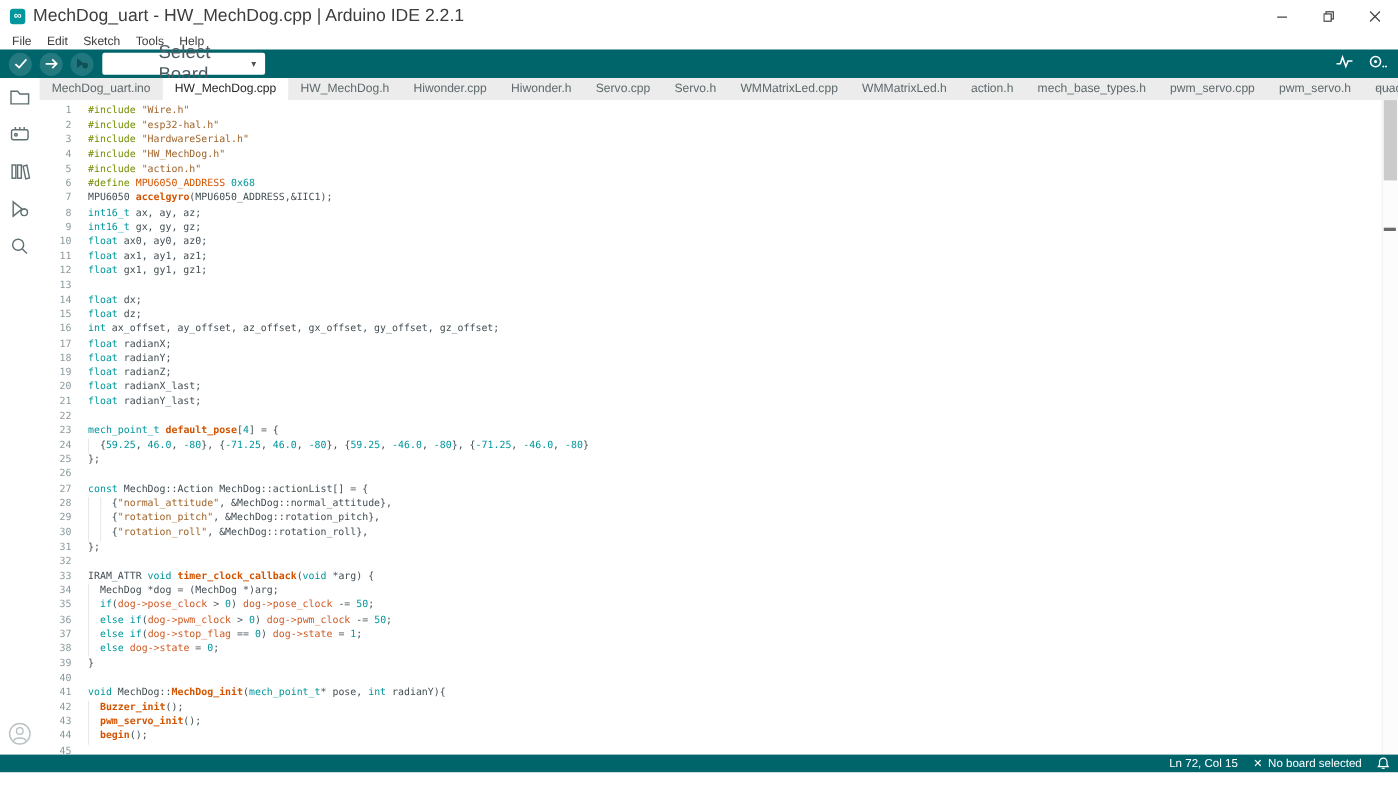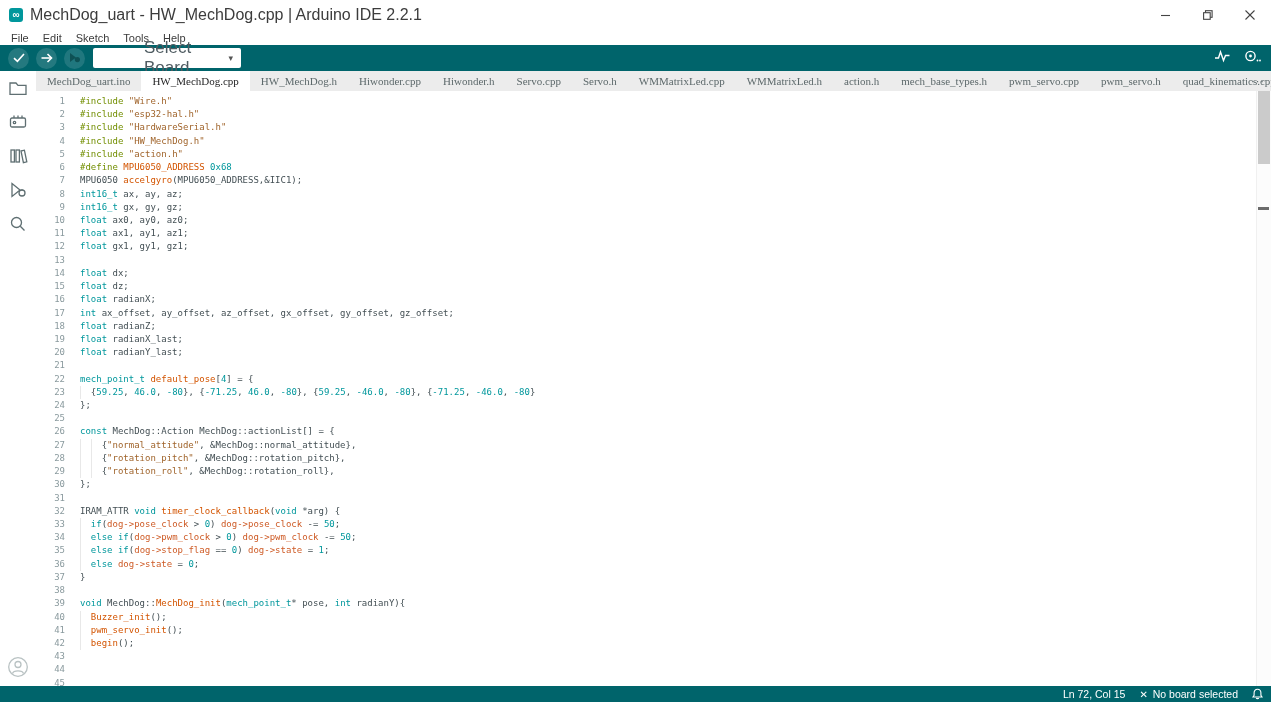--- a/index.html
+++ b/index.html
@@ -28,21 +28,21 @@
              display:flex;align-items:center;justify-content:center;margin-left:7px;}
   .tb-circle:first-child{margin-left:8px;}
   .select-board{position:absolute;left:93px;top:3px;width:148px;height:20px;background:#fff;
                 border-radius:2px;display:flex;align-items:center;padding:0 8px;box-sizing:border-box;}
   .select-board .label{font-size:17px;color:#4e5b61;flex:1;margin-left:43px;}
   .select-board .caret{font-size:9px;color:#555;}
   .tb-right{position:absolute;right:10px;top:0;height:26px;display:flex;align-items:center;gap:12px;}
 
   
   .tabbar{position:absolute;left:36px;top:71px;width:1235px;height:20px;background:#ececec;
-          display:flex;align-items:stretch;overflow:hidden;font-family:Liberation Serif, serif;}
+          display:flex;align-items:stretch;overflow:hidden;}
   .tab{font-size:11px;color:#5d696b;padding:0 11px;display:flex;align-items:center;white-space:nowrap;}
   .tab.active{background:#fff;color:#252526;}
   .tab-overflow{position:absolute;right:6px;top:0;height:20px;display:flex;align-items:center;
                 color:#5d696b;font-size:11px;letter-spacing:1px;}
 
   
   .activitybar{position:absolute;left:0;top:71px;width:36px;height:615px;background:#fff;}
   .act-item{width:36px;height:34px;display:flex;align-items:center;justify-content:center;}
   .act-item svg{display:block;}
   .act-bottom{position:absolute;left:0;bottom:2px;width:36px;}
@@ -52,21 +52,21 @@
   .gutter{position:absolute;left:0;top:4px;width:38px;}
   .ln{height:13.22px;line-height:13.22px;font-family:"DejaVu Sans Mono",monospace;font-size:9px;
       color:#8a9a9e;text-align:right;padding-right:9px;}
   .code{position:absolute;left:38px;top:4px;right:14px;}
   .code-line{height:13.22px;line-height:13.22px;font-family:"DejaVu Sans Mono",monospace;font-size:9px;
              white-space:pre;position:relative;color:#434F54;padding-left:6px;}
   .guide{position:absolute;top:0;bottom:0;width:1px;background:#e8e8e8;}
   .tk-pp{color:#728E00;}
   .tk-kw{color:#00979C;}
   .tk-str{color:#A0642B;}
-  .tk-fn{color:#D35400;}
+  .tk-fn{color:#D35400;font-weight:bold;}
   .tk-prop{color:#CE5B26;}
   .tk-mac{color:#D35400;}
   .tk-num{color:#00979C;}
   .tk-id{color:#434F54;}
   .scrollbar{position:absolute;right:0;top:0;width:14px;height:595px;background:#fcfcfc;
              border-left:1px solid #f0f0f0;}
   .scroll-thumb{position:absolute;left:1px;top:0;width:12px;height:73px;background:#c2c2c2;opacity:.85;}
   .overview-mark{position:absolute;left:1px;top:116px;width:11px;height:3px;background:#6b6b6b;}
 
   
@@ -273,37 +273,39 @@
         <div class="code-line"><span class="tk-pp">#define </span><span class="tk-mac">MPU6050_ADDRESS</span><span class="tk-id"> </span><span class="tk-num">0x68</span></div>
         <div class="code-line"><span class="tk-id">MPU6050 </span><span class="tk-fn">accelgyro</span><span class="tk-id">(MPU6050_ADDRESS,&amp;IIC1);</span></div>
         <div class="code-line"><span class="tk-kw">int16_t</span><span class="tk-id"> ax, ay, az;</span></div>
         <div class="code-line"><span class="tk-kw">int16_t</span><span class="tk-id"> gx, gy, gz;</span></div>
         <div class="code-line"><span class="tk-kw">float</span><span class="tk-id"> ax0, ay0, az0;</span></div>
         <div class="code-line"><span class="tk-kw">float</span><span class="tk-id"> ax1, ay1, az1;</span></div>
         <div class="code-line"><span class="tk-kw">float</span><span class="tk-id"> gx1, gy1, gz1;</span></div>
         <div class="code-line"></div>
         <div class="code-line"><span class="tk-kw">float</span><span class="tk-id"> dx;</span></div>
         <div class="code-line"><span class="tk-kw">float</span><span class="tk-id"> dz;</span></div>
+        <div class="code-line"><span class="tk-kw">int</span><span class="tk-id"> ax_offset, ay_offset, az_offset, gx_offset, gy_offset, gz_offset;</span></div>
         <div class="code-line"><span class="tk-kw">float</span><span class="tk-id"> radianX;</span></div>
-        <div class="code-line"><span class="tk-kw">int</span><span class="tk-id"> ax_offset, ay_offset, az_offset, gx_offset, gy_offset, gz_offset;</span></div>
+        <div class="code-line"><span class="tk-kw">float</span><span class="tk-id"> radianY;</span></div>
         <div class="code-line"><span class="tk-kw">float</span><span class="tk-id"> radianZ;</span></div>
         <div class="code-line"><span class="tk-kw">float</span><span class="tk-id"> radianX_last;</span></div>
         <div class="code-line"><span class="tk-kw">float</span><span class="tk-id"> radianY_last;</span></div>
         <div class="code-line"></div>
         <div class="code-line"><span class="tk-kw">mech_point_t</span><span class="tk-id"> </span><span class="tk-fn">default_pose</span><span class="tk-id">[</span><span class="tk-num">4</span><span class="tk-id">] = {</span></div>
         <div class="code-line"><span class="guide" style="left: 6px;"></span><span class="tk-id">  {</span><span class="tk-num">59.25</span><span class="tk-id">, </span><span class="tk-num">46.0</span><span class="tk-id">, </span><span class="tk-num">-80</span><span class="tk-id">}, {</span><span class="tk-num">-71.25</span><span class="tk-id">, </span><span class="tk-num">46.0</span><span class="tk-id">, </span><span class="tk-num">-80</span><span class="tk-id">}, {</span><span class="tk-num">59.25</span><span class="tk-id">, </span><span class="tk-num">-46.0</span><span class="tk-id">, </span><span class="tk-num">-80</span><span class="tk-id">}, {</span><span class="tk-num">-71.25</span><span class="tk-id">, </span><span class="tk-num">-46.0</span><span class="tk-id">, </span><span class="tk-num">-80</span><span class="tk-id">}</span></div>
         <div class="code-line"><span class="tk-id">};</span></div>
         <div class="code-line"></div>
         <div class="code-line"><span class="tk-kw">const</span><span class="tk-id"> MechDog::Action MechDog::actionList[] = {</span></div>
         <div class="code-line"><span class="guide" style="left: 6px;"></span><span class="guide" style="left: 16.84px;"></span><span class="tk-id">    {</span><span class="tk-str">"normal_attitude"</span><span class="tk-id">, &amp;MechDog::normal_attitude},</span></div>
         <div class="code-line"><span class="guide" style="left: 6px;"></span><span class="guide" style="left: 16.84px;"></span><span class="tk-id">    {</span><span class="tk-str">"rotation_pitch"</span><span class="tk-id">, &amp;MechDog::rotation_pitch},</span></div>
         <div class="code-line"><span class="guide" style="left: 6px;"></span><span class="guide" style="left: 16.84px;"></span><span class="tk-id">    {</span><span class="tk-str">"rotation_roll"</span><span class="tk-id">, &amp;MechDog::rotation_roll},</span></div>
         <div class="code-line"><span class="tk-id">};</span></div>
         <div class="code-line"></div>
         <div class="code-line"><span class="tk-id">IRAM_ATTR </span><span class="tk-kw">void</span><span class="tk-id"> </span><span class="tk-fn">timer_clock_callback</span><span class="tk-id">(</span><span class="tk-kw">void</span><span class="tk-id"> *arg) {</span></div>
+        <div class="code-line"><span class="guide" style="left: 6px;"></span><span class="tk-id">  MechDog *dog = (MechDog *)arg;</span></div>
         <div class="code-line"><span class="guide" style="left: 6px;"></span><span class="tk-id">  </span><span class="tk-kw">if</span><span class="tk-id">(</span><span class="tk-prop">dog-&gt;pose_clock</span><span class="tk-id"> &gt; </span><span class="tk-num">0</span><span class="tk-id">) </span><span class="tk-prop">dog-&gt;pose_clock</span><span class="tk-id"> -= </span><span class="tk-num">50</span><span class="tk-id">;</span></div>
         <div class="code-line"><span class="guide" style="left: 6px;"></span><span class="tk-id">  </span><span class="tk-kw">else</span><span class="tk-id"> </span><span class="tk-kw">if</span><span class="tk-id">(</span><span class="tk-prop">dog-&gt;pwm_clock</span><span class="tk-id"> &gt; </span><span class="tk-num">0</span><span class="tk-id">) </span><span class="tk-prop">dog-&gt;pwm_clock</span><span class="tk-id"> -= </span><span class="tk-num">50</span><span class="tk-id">;</span></div>
         <div class="code-line"><span class="guide" style="left: 6px;"></span><span class="tk-id">  </span><span class="tk-kw">else</span><span class="tk-id"> </span><span class="tk-kw">if</span><span class="tk-id">(</span><span class="tk-prop">dog-&gt;stop_flag</span><span class="tk-id"> == </span><span class="tk-num">0</span><span class="tk-id">) </span><span class="tk-prop">dog-&gt;state</span><span class="tk-id"> = </span><span class="tk-num">1</span><span class="tk-id">;</span></div>
         <div class="code-line"><span class="guide" style="left: 6px;"></span><span class="tk-id">  </span><span class="tk-kw">else</span><span class="tk-id"> </span><span class="tk-prop">dog-&gt;state</span><span class="tk-id"> = </span><span class="tk-num">0</span><span class="tk-id">;</span></div>
         <div class="code-line"><span class="tk-id">}</span></div>
         <div class="code-line"></div>
         <div class="code-line"><span class="tk-kw">void</span><span class="tk-id"> MechDog::</span><span class="tk-fn">MechDog_init</span><span class="tk-id">(</span><span class="tk-kw">mech_point_t</span><span class="tk-id">* pose, </span><span class="tk-kw">int</span><span class="tk-id"> radianY){</span></div>
         <div class="code-line"><span class="guide" style="left: 6px;"></span><span class="tk-id">  </span><span class="tk-fn">Buzzer_init</span><span class="tk-id">();</span></div>
         <div class="code-line"><span class="guide" style="left: 6px;"></span><span class="tk-id">  </span><span class="tk-fn">pwm_servo_init</span><span class="tk-id">();</span></div>
         <div class="code-line"><span class="guide" style="left: 6px;"></span><span class="tk-id">  </span><span class="tk-fn">begin</span><span class="tk-id">();</span></div>

